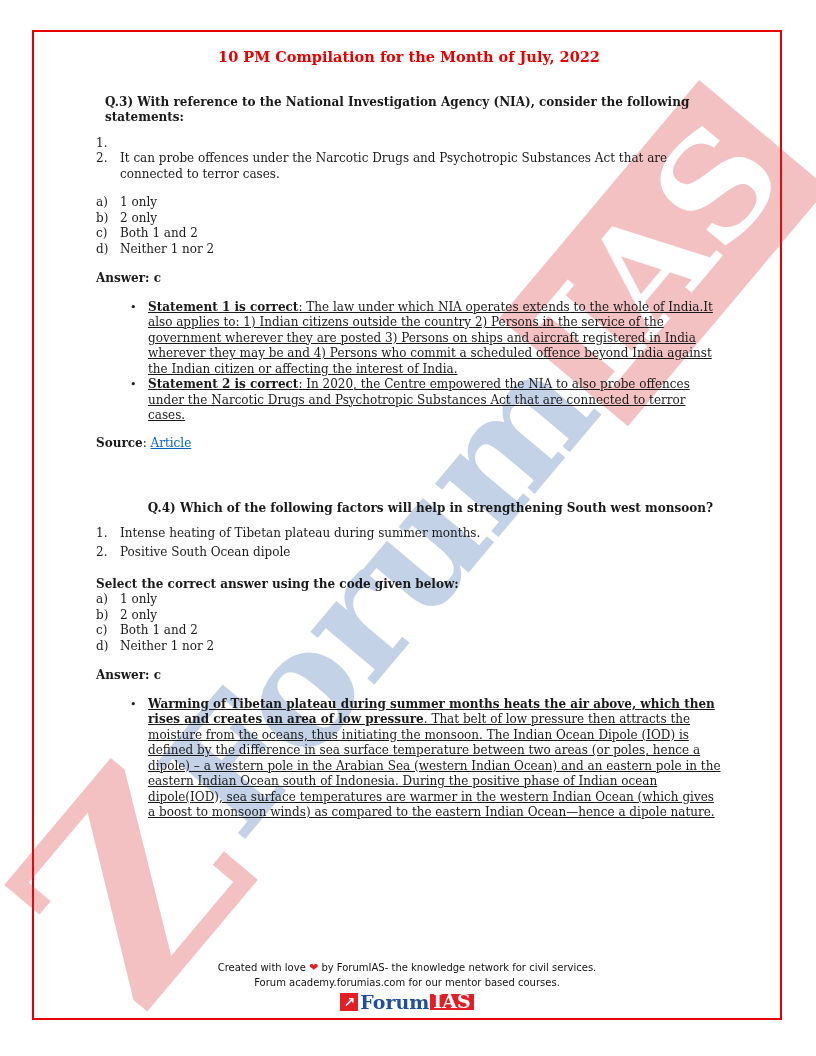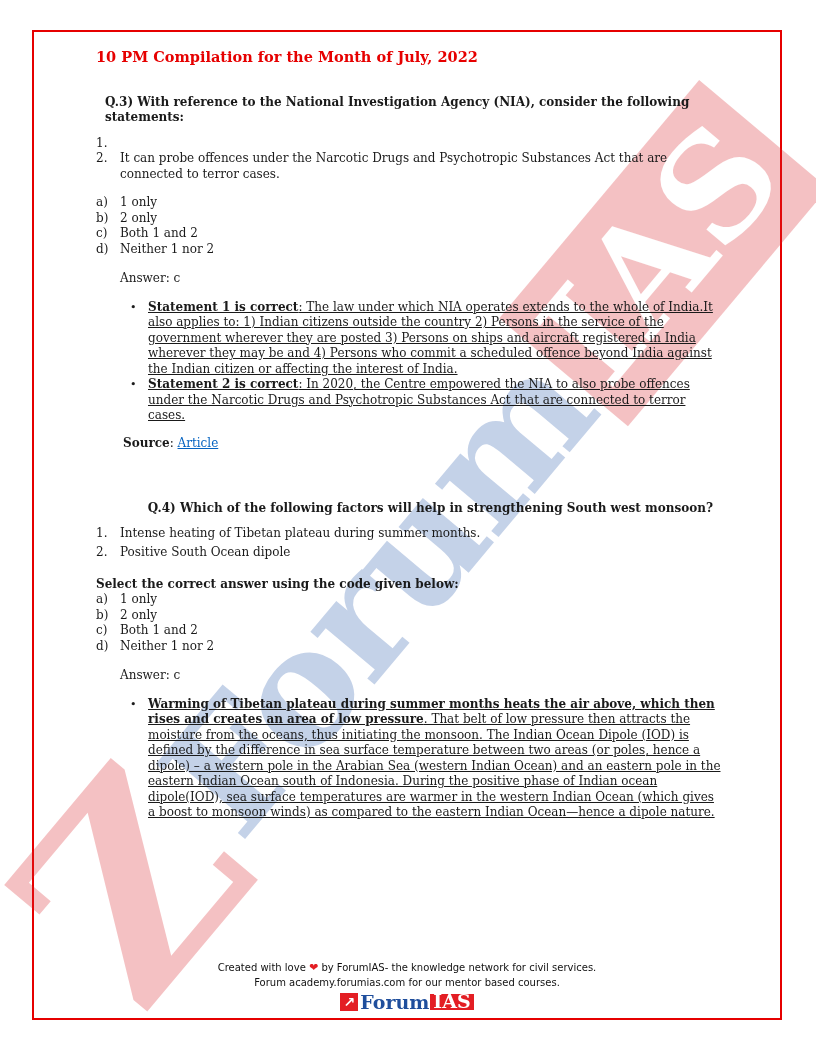--- a/index.html
+++ b/index.html
@@ -61,42 +61,43 @@
   
   .content {
     position: absolute;
     left: 0; top: 0; right: 0; bottom: 0;
     padding: 17px 58px 0 62px;
     z-index: 1;
     font-size: 12px;
     line-height: 15.5px;
   }
   .doc-title {
+    text-align: center;
     font-weight: bold;
     font-size: 14.5px;
     color: #e60000;
   }
   .bold { font-weight: bold; }
   .q-heading { margin: 9px; font-weight: bold; }
   .q3-heading { margin-top: 30px; }
   .q4-heading { margin-top: 50px; text-align: right; }
   .stem { margin: 0; margin-top: 15px; font-weight: bold; }
   .stem-tight { margin-top: 16px; }
   .list { margin-top: 10px; }
   .list-tight { margin-top: 8px; }
   .list-row { display: flex; align-items: flex-start; }
   .list-row.sp { margin-top: 4px; }
   .marker { flex: 0 0 24px; }
   .opt-list { margin-top: 13px; }
-  .answer { margin-top: 14px; font-weight: normal; margin-left: 24px; }
+  .answer { margin-top: 14px; font-weight: bold; }
   .bullets { margin-top: 13px; padding-left: 34px; }
   .bullet-row { display: flex; align-items: flex-start; }
   .bullet-marker { flex: 0 0 18px; font-size: 11px; }
   .bullet-text { flex: 1 1 auto; text-decoration: underline; }
-  .source-line { margin-top: 12px; margin-left: 27px; }
+  .source-line { margin-top: 12px; }
   .link {
     color: #0563c1;
     text-decoration: underline;
     cursor: pointer;
   }
   
   .footer {
     position: absolute;
     left: 0; right: 0; bottom: 7px;
     text-align: center;

